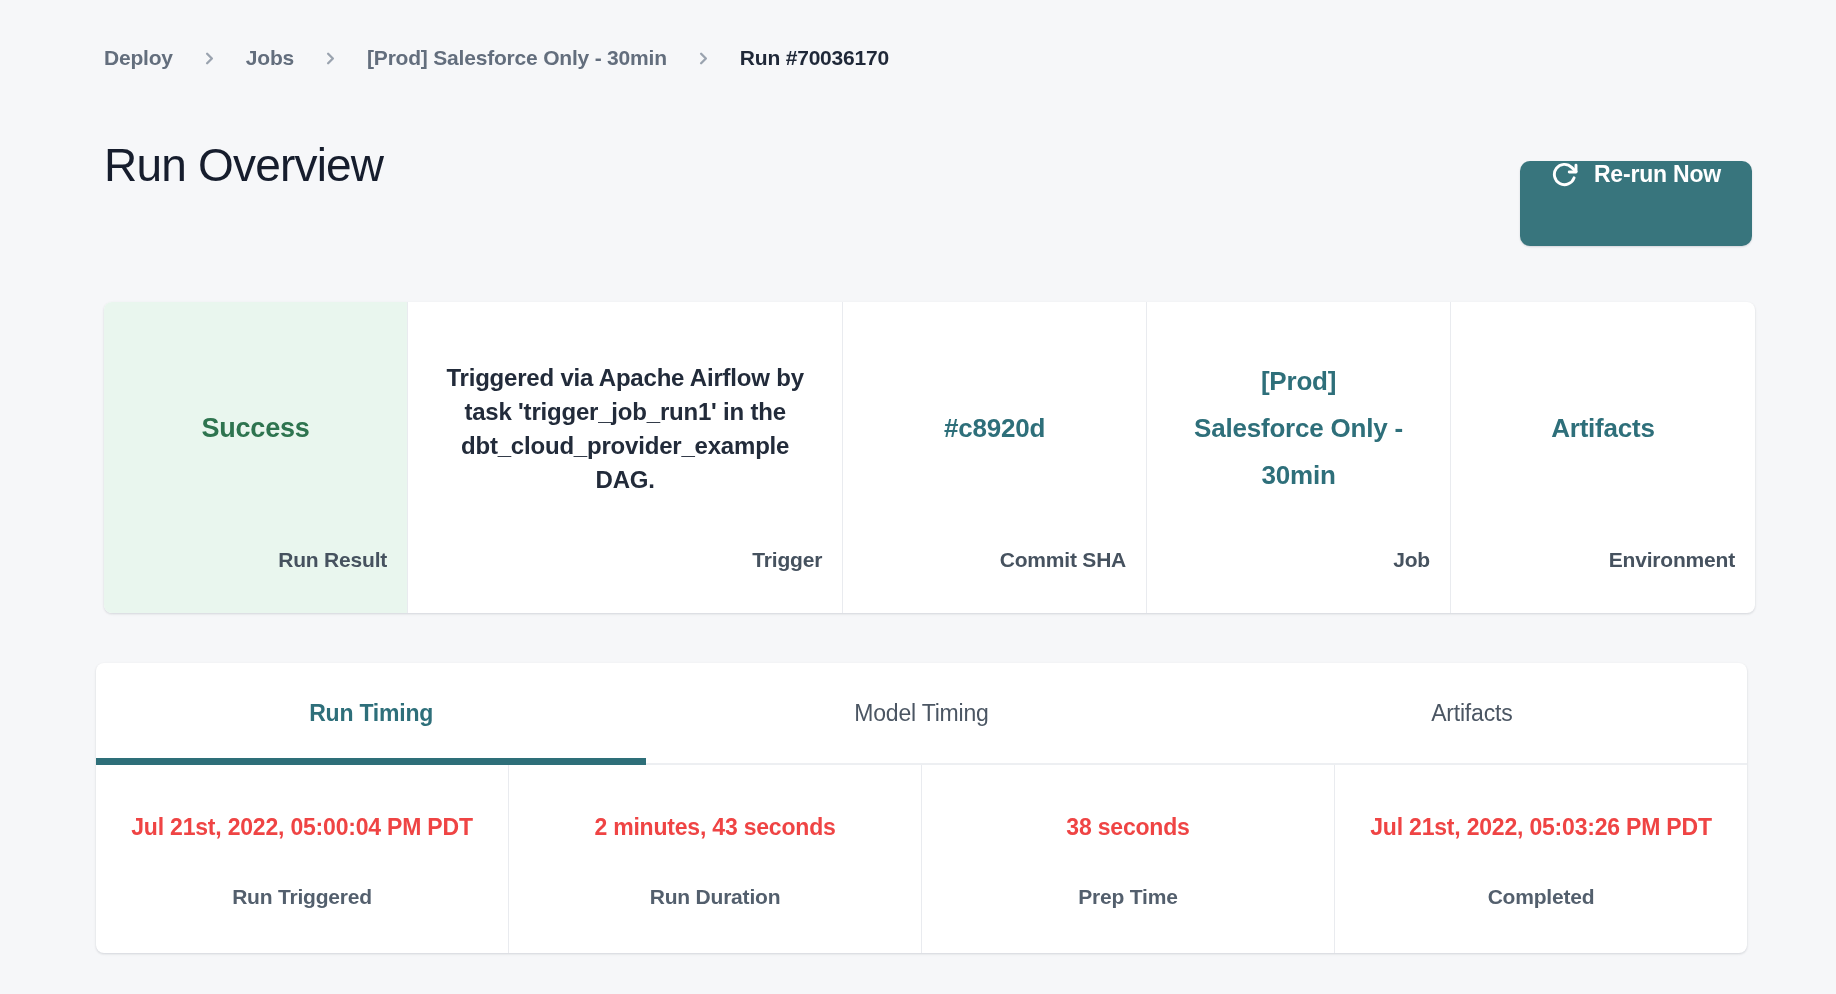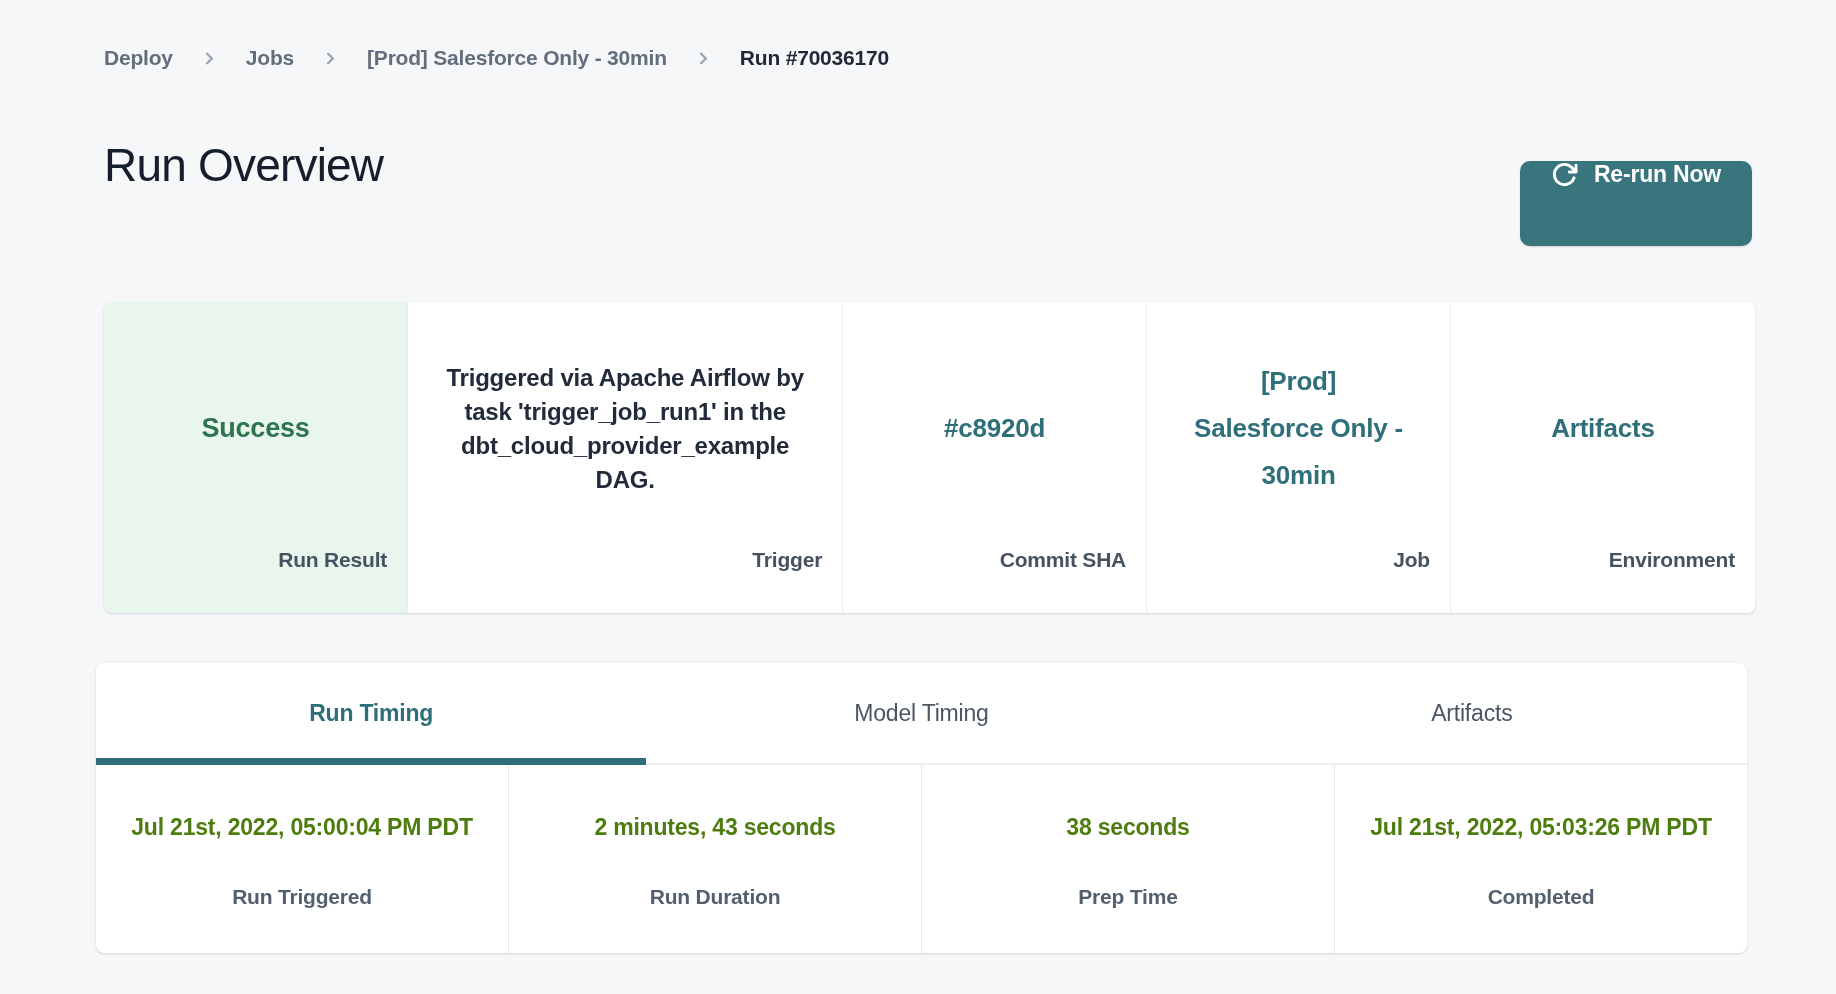--- a/index.html
+++ b/index.html
@@ -92,21 +92,21 @@
     background:#2e6f79;
   }
   .timing-row { display:flex; height:188px; }
   .timing-cell {
     flex:1; display:flex; flex-direction:column; align-items:center;
     padding-top:14px; border-right:1px solid #e9ebef;
   }
   .timing-cell:last-child { border-right:none; }
   .timing-value {
     height:96px; display:flex; align-items:center; justify-content:center;
-    text-align:center; font-size:23px; font-weight:700; color:#4d7c0f;
+    text-align:center; font-size:23px; font-weight:700; color:#ef4444;
     line-height:34px; max-width:360px;
   }
   .timing-label {
     margin-top:8px; font-size:21px; font-weight:600; color:#535f6d; line-height:28px;
   }
 </style>
 </head>
 <body>
 
 <div class="page">

